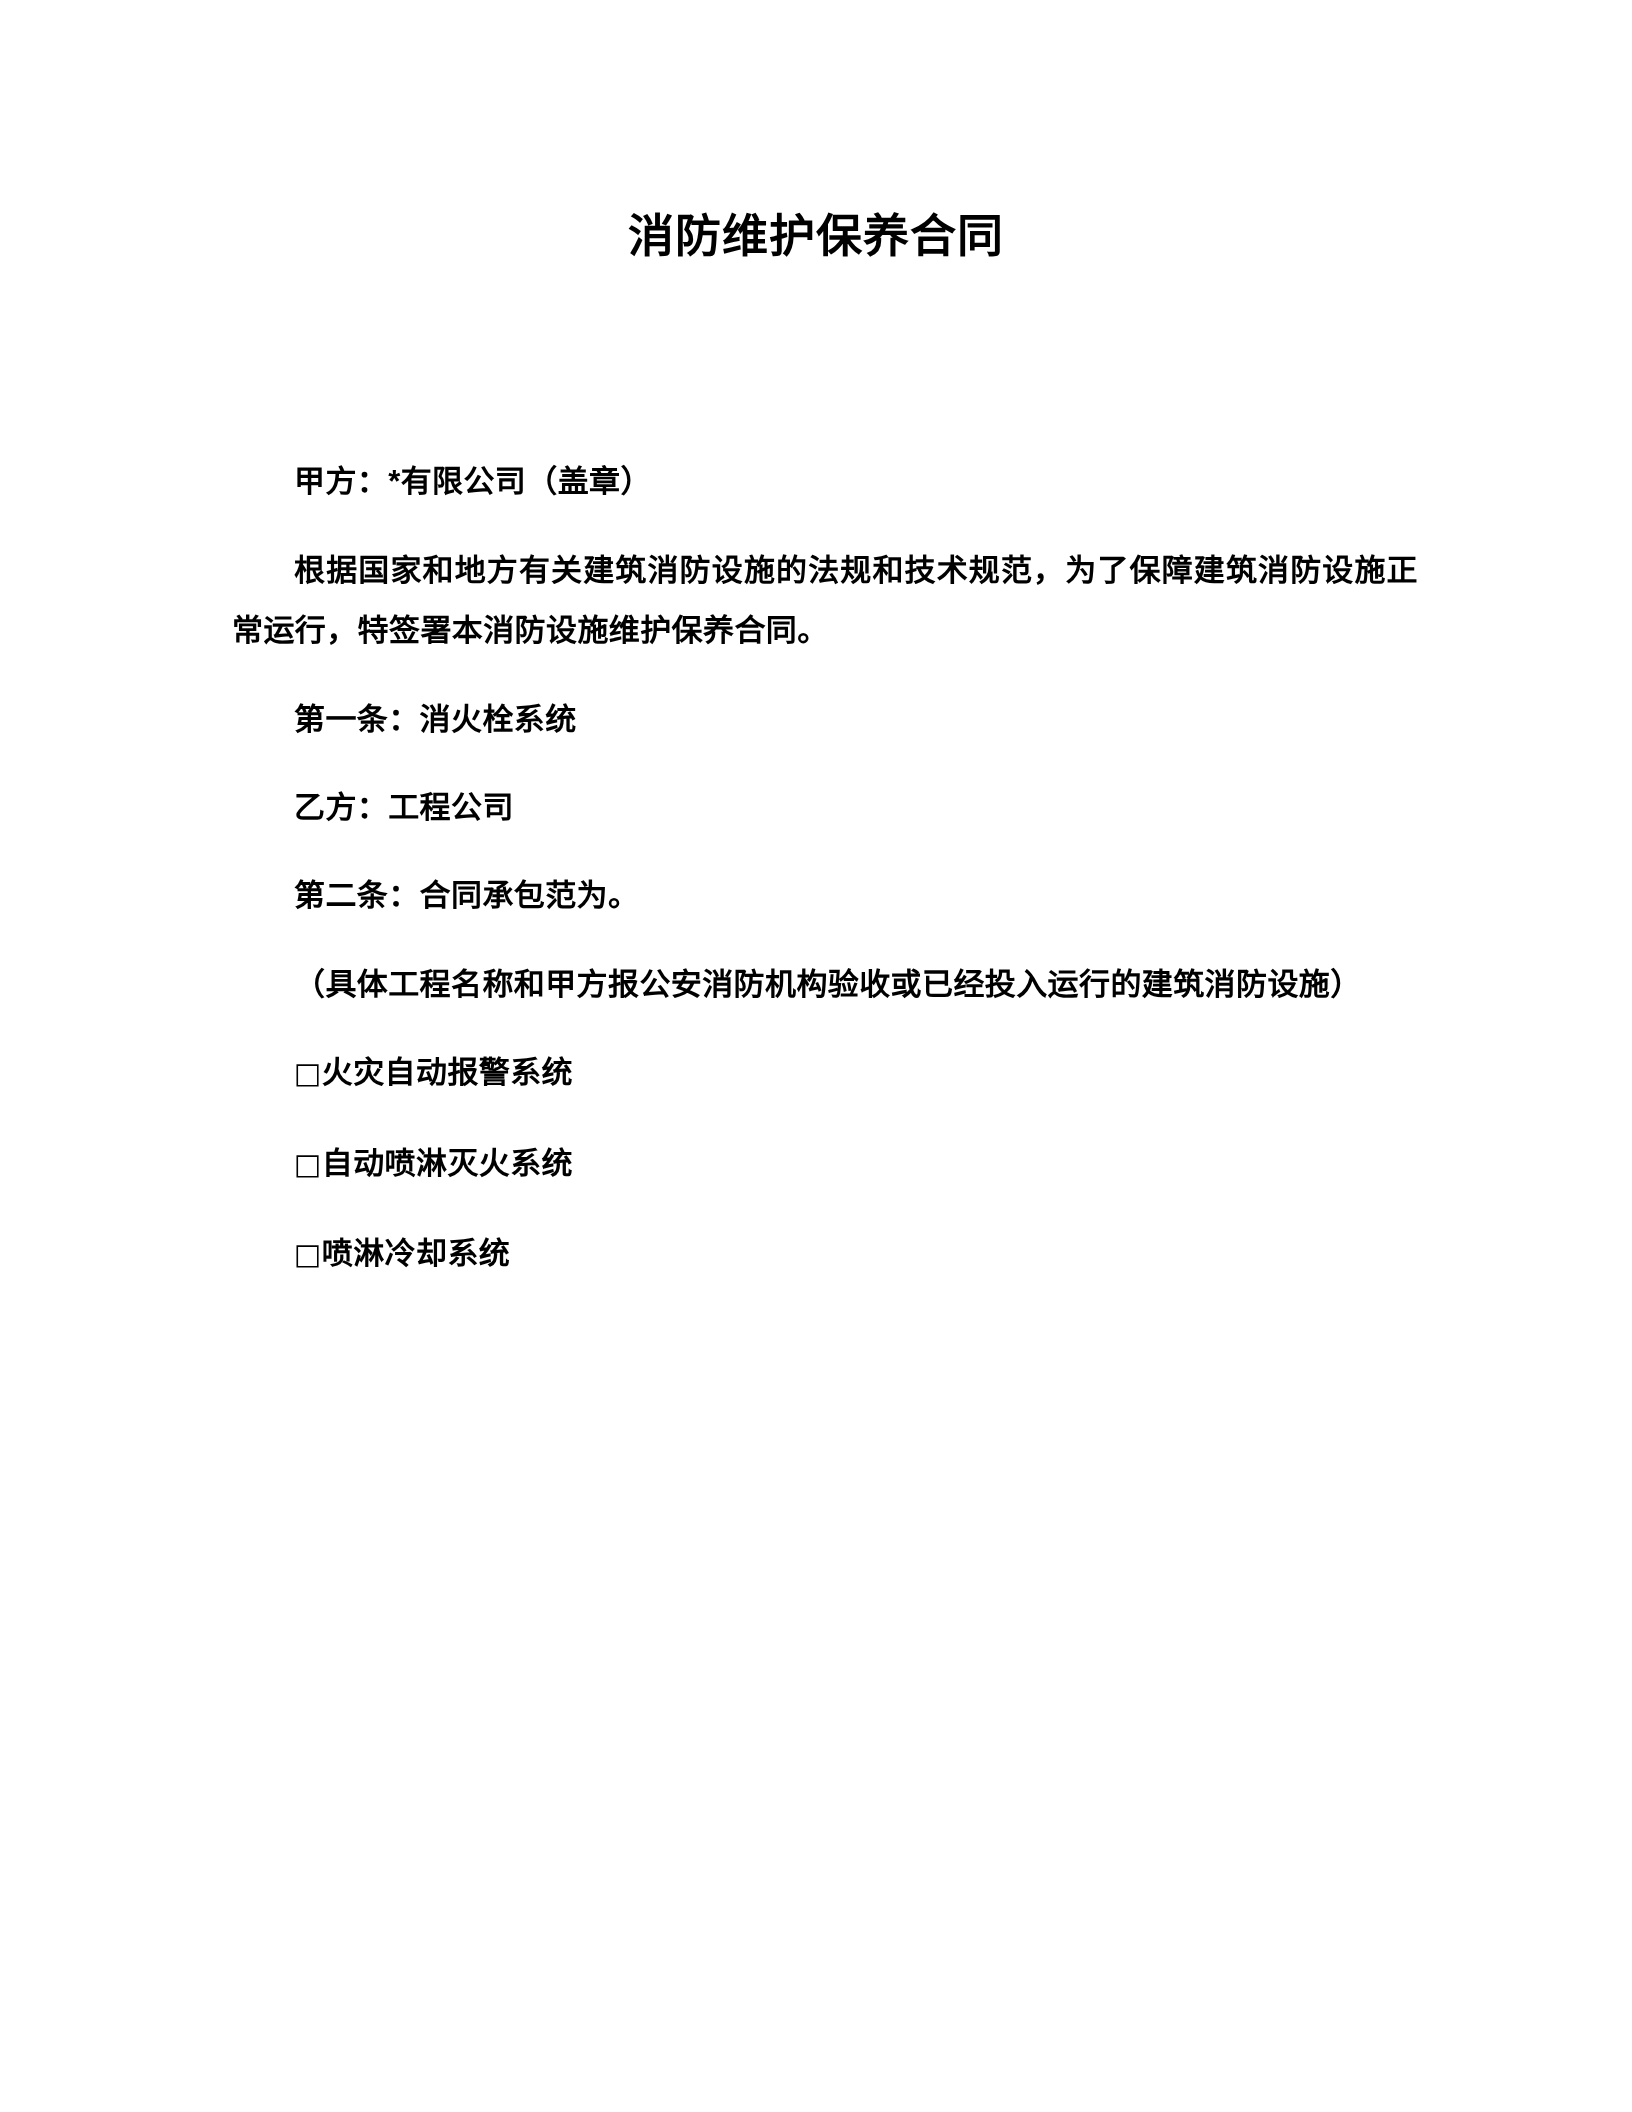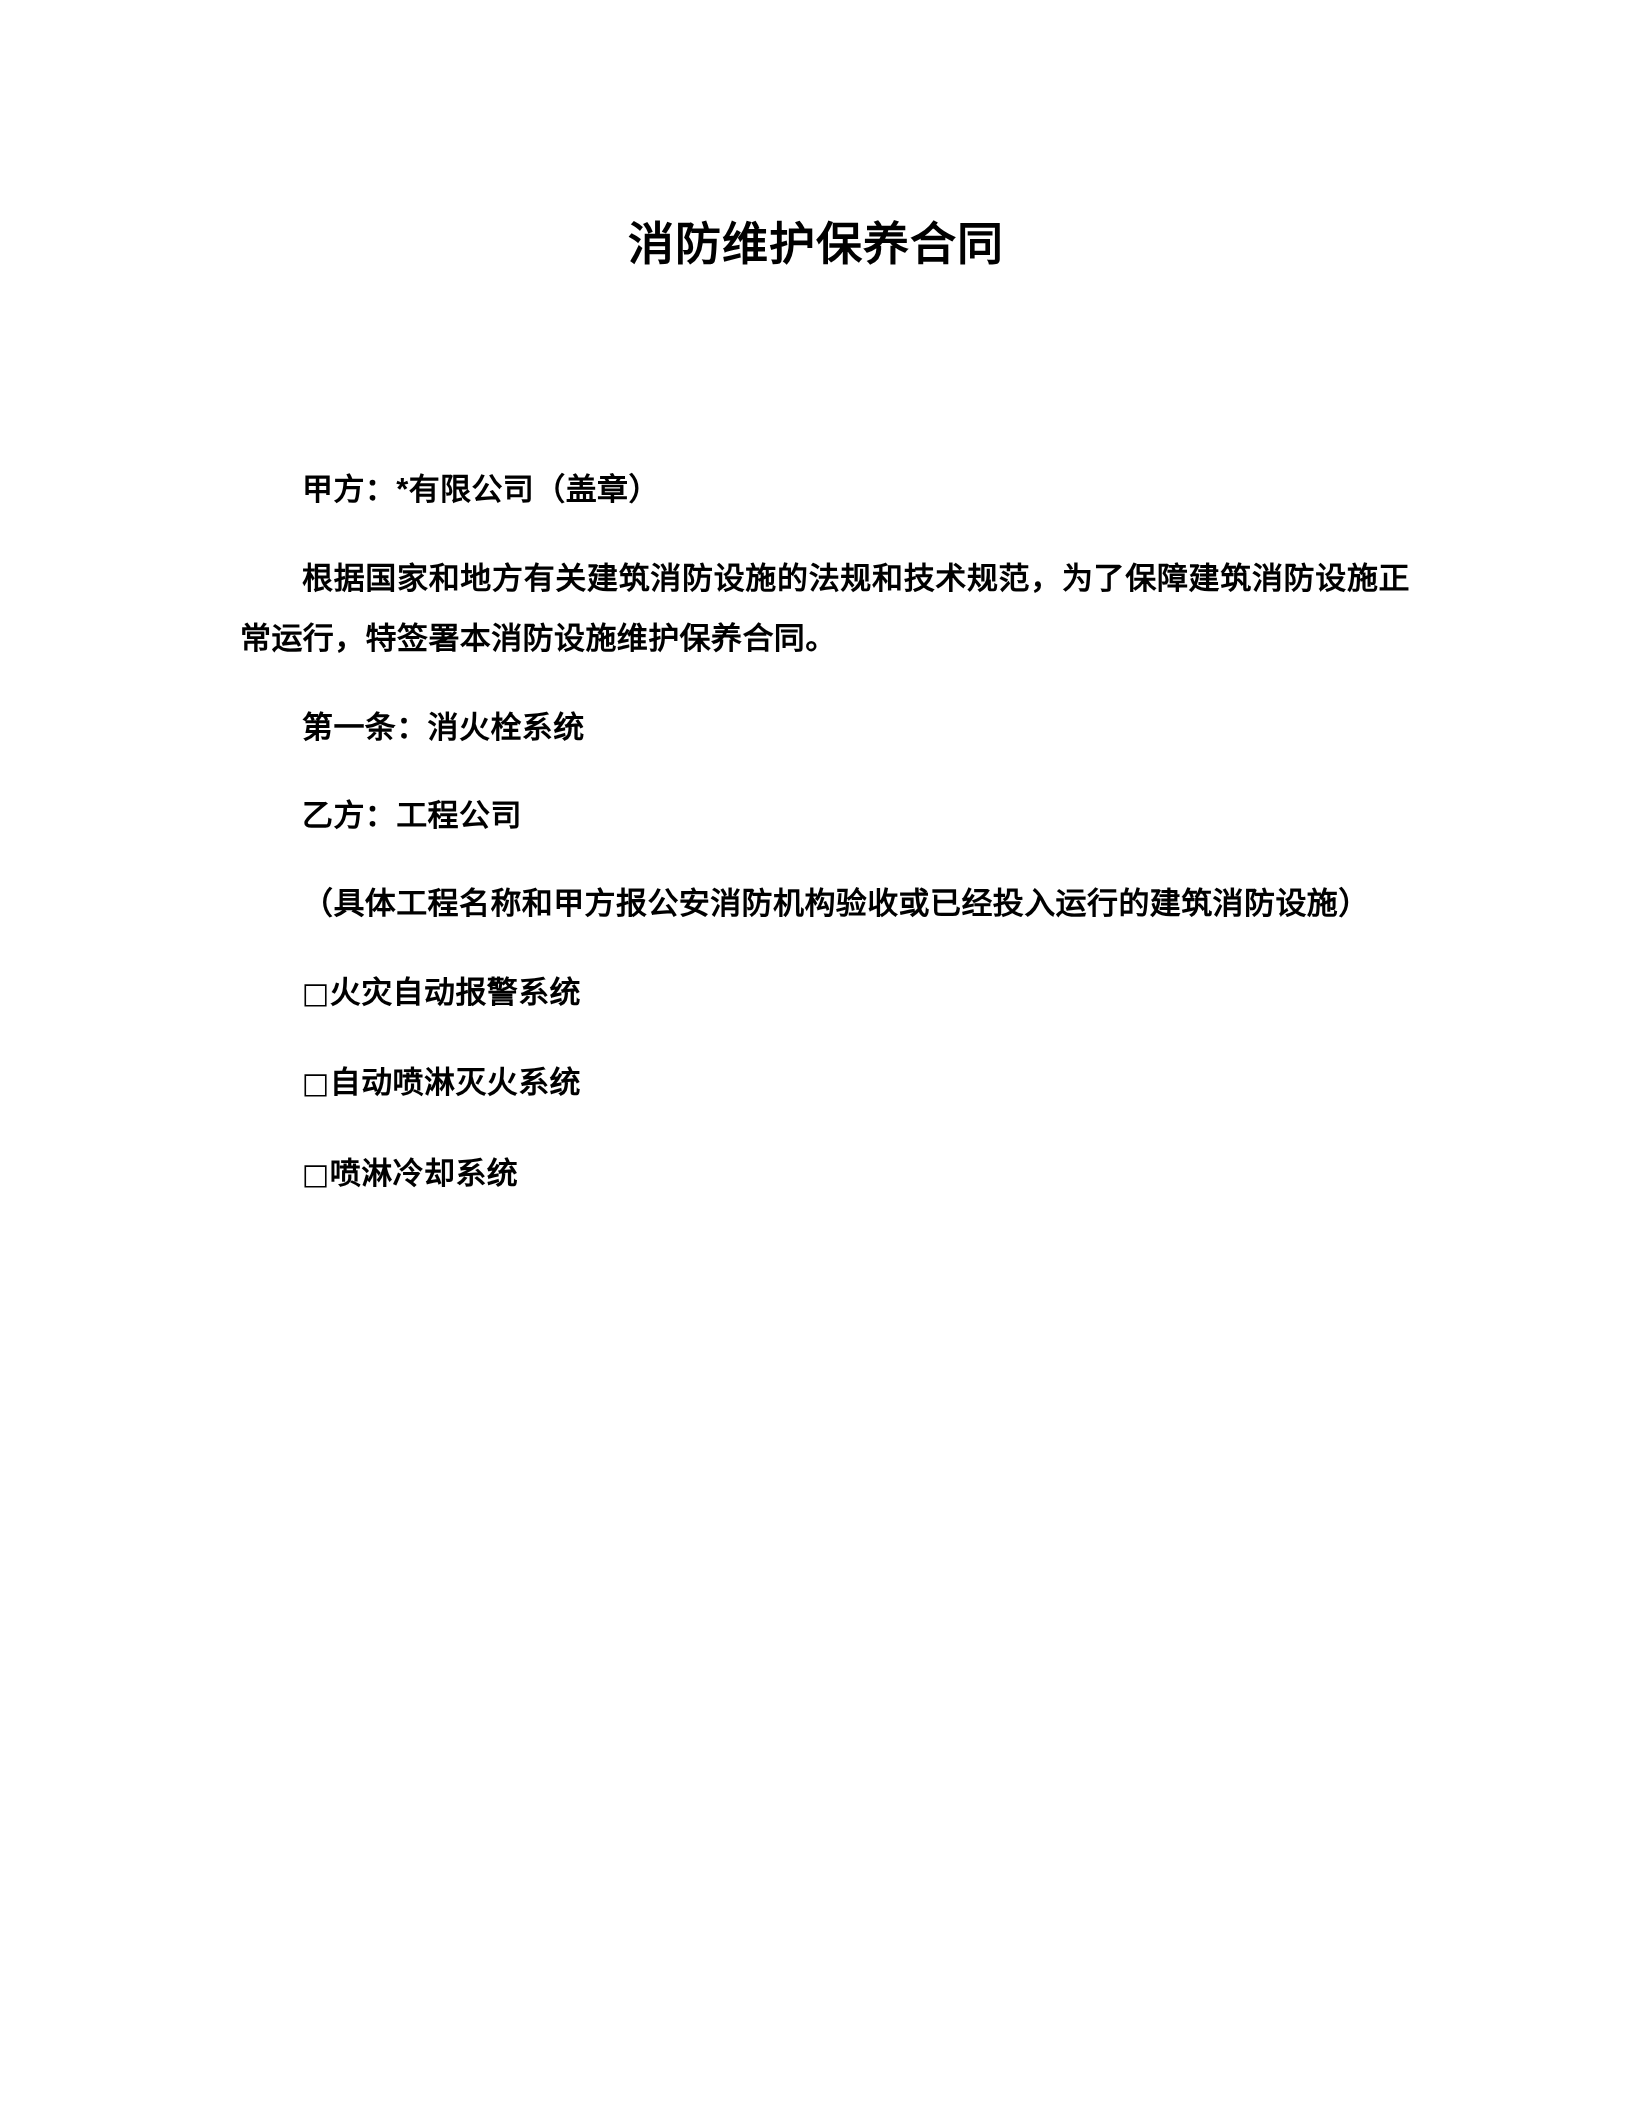--- a/index.html
+++ b/index.html
@@ -11,21 +11,21 @@
     width: 1632px;
     height: 2112px;
     font-family: "Liberation Sans", "DejaVu Sans", sans-serif;
     color: #000000;
     -webkit-font-smoothing: antialiased;
   }
   .page {
     width: 1632px;
     height: 2112px;
     box-sizing: border-box;
-    padding: 12px;
+    padding: 4px;
     position: relative;
     background: #ffffff;
     overflow: hidden;
   }
   .doc-title {
     text-align: center;
     font-size: 46px;
     font-weight: bold;
     letter-spacing: 1px;
     margin: 0;
@@ -82,20 +82,21 @@
     <p class="para indent first-spacer">甲方：*有限公司（盖章）</p>
 
 
     <p class="para indent">根据国家和地方有关建筑消防设施的法规和技术规范，为了保障建筑消防设施正常运行，特签署本消防设施维护保养合同。</p>
 
     <p class="para indent">第一条：消火栓系统</p>
 
 
     <p class="para indent">乙方：工程公司</p>
 
+    <p class="para indent">第二条：合同承包范为。</p>
 
     <p class="para indent">（具体工程名称和甲方报公安消防机构验收或已经投入运行的建筑消防设施）</p>
 
     <div class="checkbox-line">
       <span class="cb-glyph">□</span><span>火灾自动报警系统</span>
     </div>
 
     <div class="checkbox-line">
       <span class="cb-glyph">□</span><span>自动喷淋灭火系统</span>
     </div>

